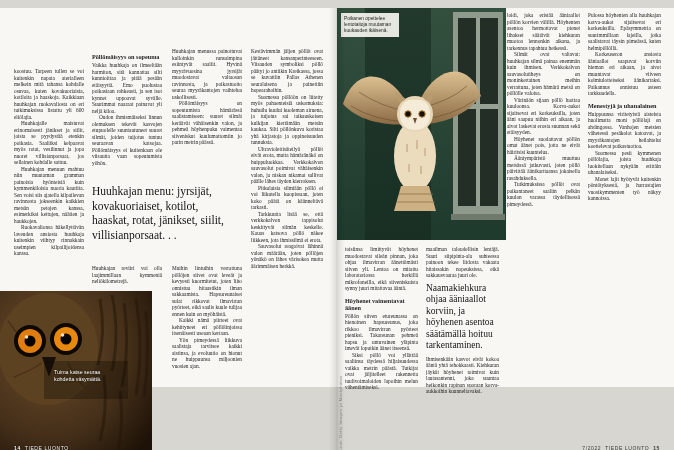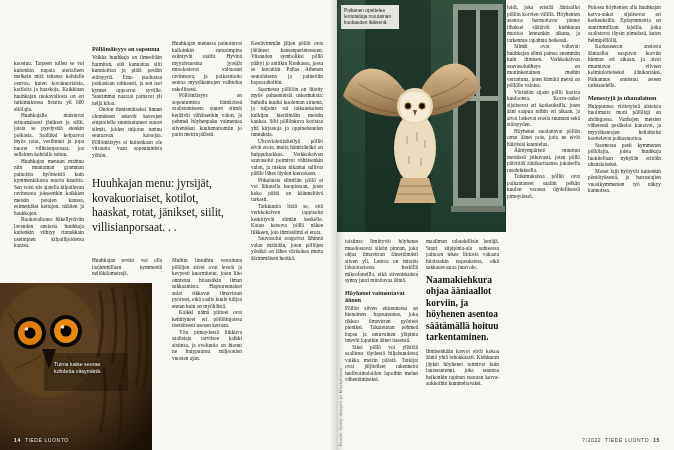--- a/index.html
+++ b/index.html
@@ -1,39 +1,39 @@
 <!DOCTYPE html>
 <html lang="fi"><head>
 <meta charset="utf-8">
 <style>
   * { margin:0; padding:0; box-sizing:border-box; }
   html,body { width:674px; height:450px; overflow:hidden; }
   body { background:#d8d6d0; }
   .spread {
-    position:absolute; left:0; top:0; width:674px; height:450px;
+    position:absolute; left:0; top:8px; width:674px; height:379px;
     background:#f8f7f3; font-family:"Liberation Serif", serif; color:#1e1e1e;
   }
   .col {
     position:absolute; overflow:hidden; text-align:justify;
     font-size:5.3px; line-height:6.5px; hyphens:auto;
   }
   .para { margin:0; }
   .para + .para { text-indent:7px; }
   .subhead {
     font-family:"Liberation Serif", serif; font-weight:bold;
     font-size:6.2px; line-height:7.2px; margin:5px 0 2px; text-align:left;
   }
   .pullquote {
     position:absolute; left:92px; top:176px; width:132px; height:76px;
     font-size:11.5px; line-height:14.5px; color:#141414; overflow:hidden;
     font-family:"Liberation Serif", serif;
   }
   .bigquote2 {
     font-size:9.5px; line-height:11.5px; margin:4px 0 4px; text-align:left;
-    color:#141414; font-weight:bold;
+    color:#141414; font-weight:normal;
   }
   
   .lc1 { left:14px;  top:60px;  width:70px; height:221px; }
   .lc2a{ left:92px;  top:40px;  width:70px; height:130px; }
   .lc2b{ left:92px;  top:257px; width:70px; height:23px; }
   .lc3a{ left:172px; top:40px;  width:70px; height:130px; }
   .lc3b{ left:172px; top:257px; width:70px; height:177px; }
   .lc4 { left:251px; top:40px;  width:72px; height:394px; }
   .rc1 { left:345px; top:238px; width:73px; height:198px; }
   .rc2 { left:426px; top:238px; width:73px; height:198px; }

